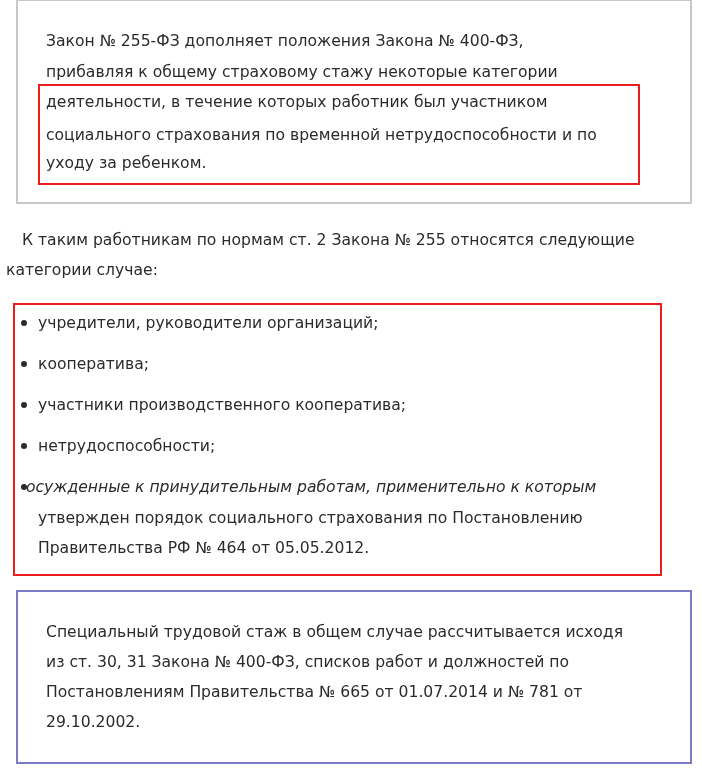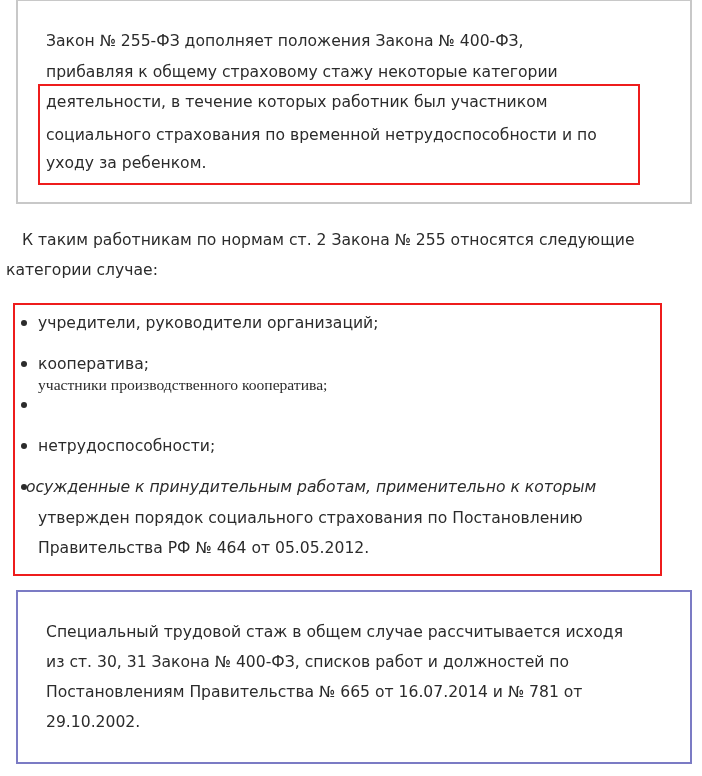--- a/index.html
+++ b/index.html
@@ -68,32 +68,32 @@
   <div>
     <span class="bullet" style="left:21px; top:320px;"></span>
     <div class="line" style="left:38px; top:313px;">учредители, руководители организаций;</div>
   </div>
   <div>
     <span class="bullet" style="left:21px; top:361px;"></span>
     <div class="line" style="left:38px; top:354px;">кооператива;</div>
   </div>
   <div>
     <span class="bullet" style="left:21px; top:402px;"></span>
-    <div class="line" style="left:38px; top:375px;font-family:Liberation Serif, serif;">участники производственного кооператива;</div>
+    <div class="line" style="left:38px; top:395px;">участники производственного кооператива;</div>
   </div>
   <div>
     <span class="bullet" style="left:21px; top:443px;"></span>
     <div class="line" style="left:38px; top:436px;">нетрудоспособности;</div>
   </div>
   <div>
     <span class="bullet" style="left:21px; top:484px;"></span>
     <div class="line" style="left:26px; top:477px;font-style:italic;">осужденные к принудительным работам, применительно к которым</div>
     <div class="line" style="left:38px; top:508px;">утвержден порядок социального страхования по Постановлению</div>
     <div class="line" style="left:38px; top:538px;">Правительства РФ № 464 от 05.05.2012.</div>
   </div>
 </div>
 <div class="red-box red-box-2"></div>
 
 <div class="note-box blue-box"></div>
 <div class="line" style="left:46px; top:622px;">Специальный трудовой стаж в общем случае рассчитывается исходя</div>
 <div class="line" style="left:46px; top:652px;text-align:center;">из ст. 30, 31 Закона № 400-ФЗ, списков работ и должностей по</div>
-<div class="line" style="left:46px; top:682px;">Постановлениям Правительства № 665 от 16.07.2014 и № 781 от</div>
+<div class="line" style="left:46px; top:682px;">Постановлениям Правительства № 665 от 01.07.2014 и № 781 от</div>
 <div class="line" style="left:46px; top:712px;text-align:center;">29.10.2002.</div>
 
 </body></html>

